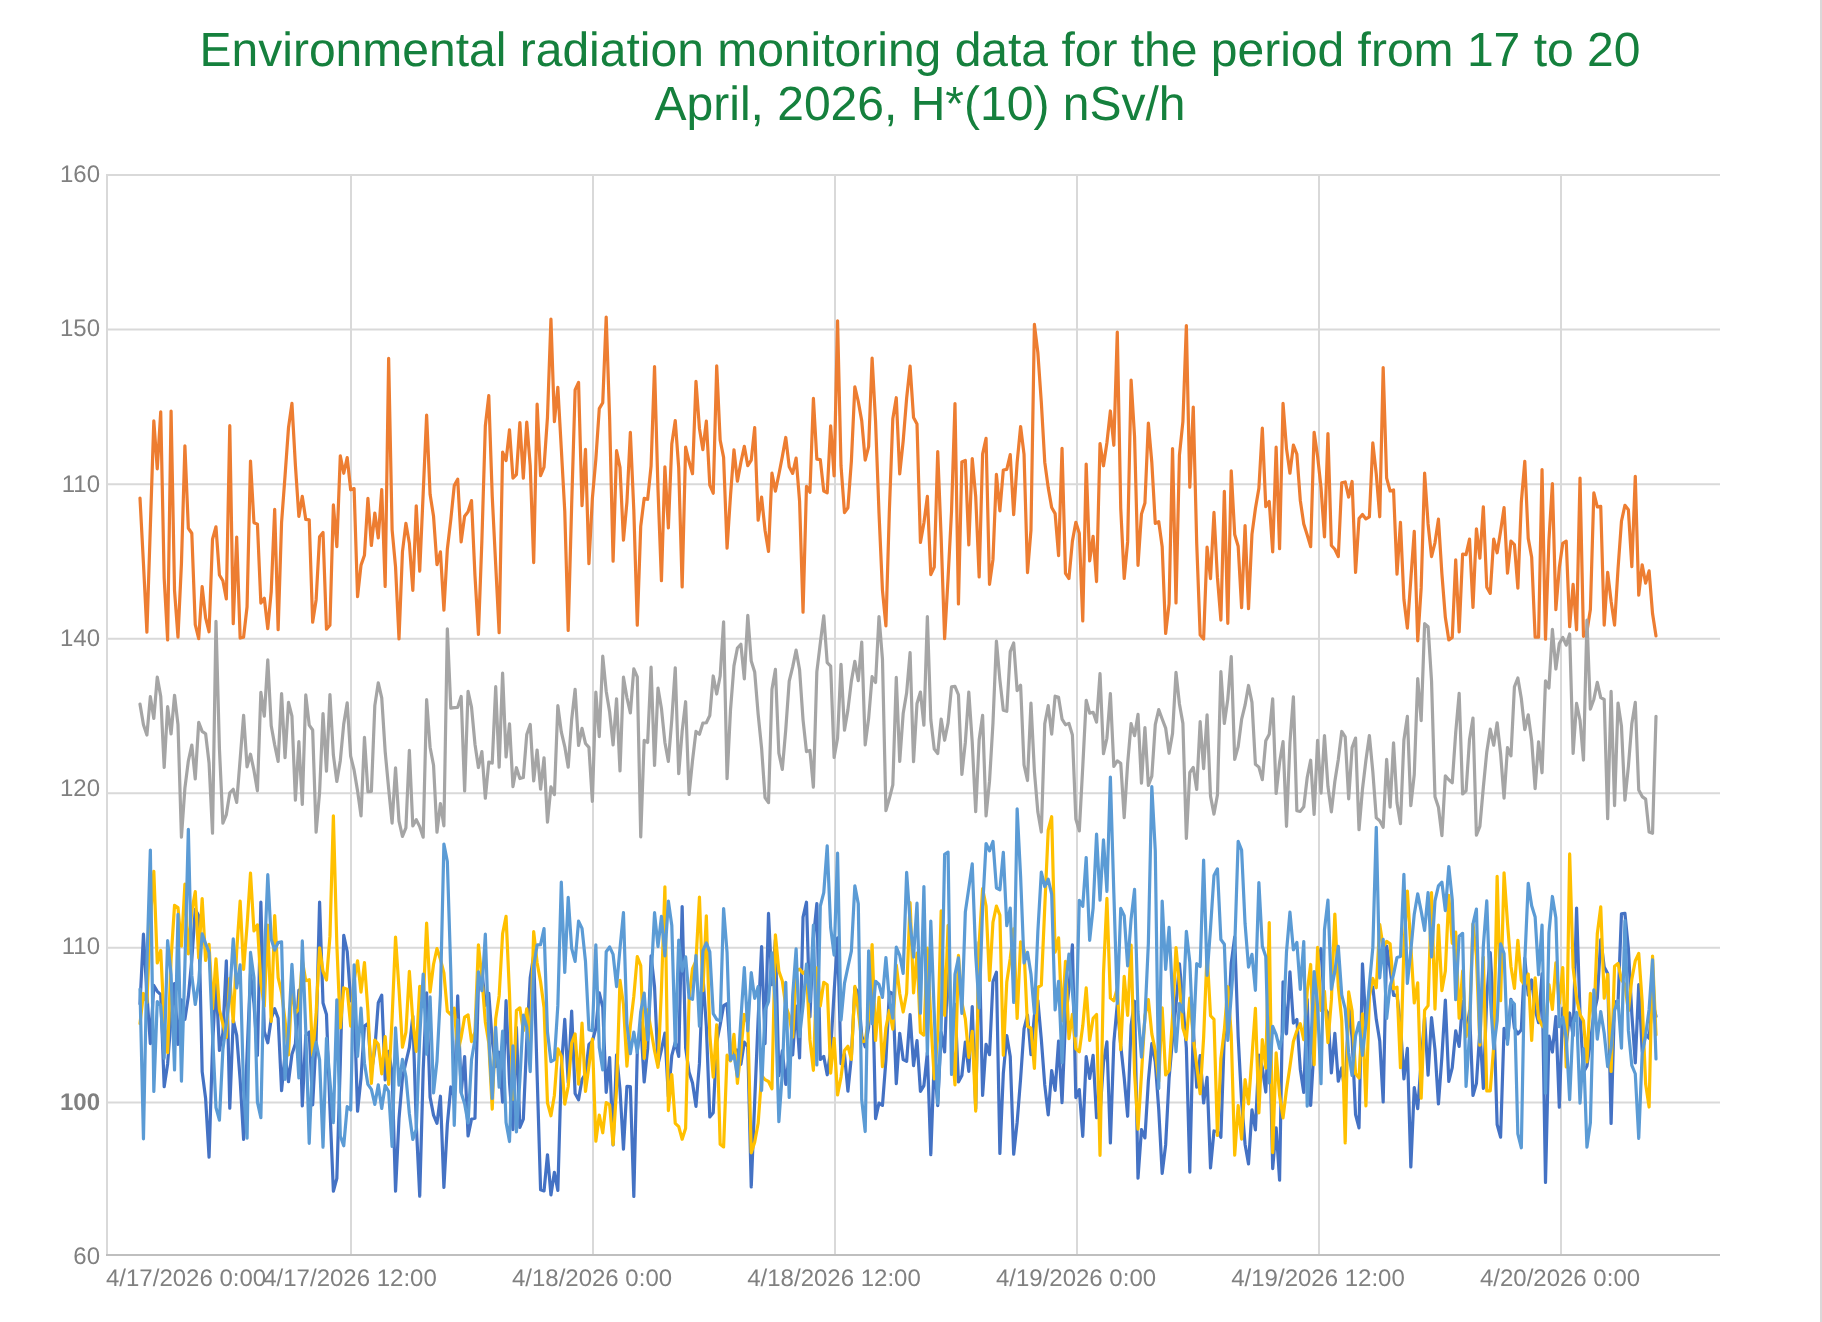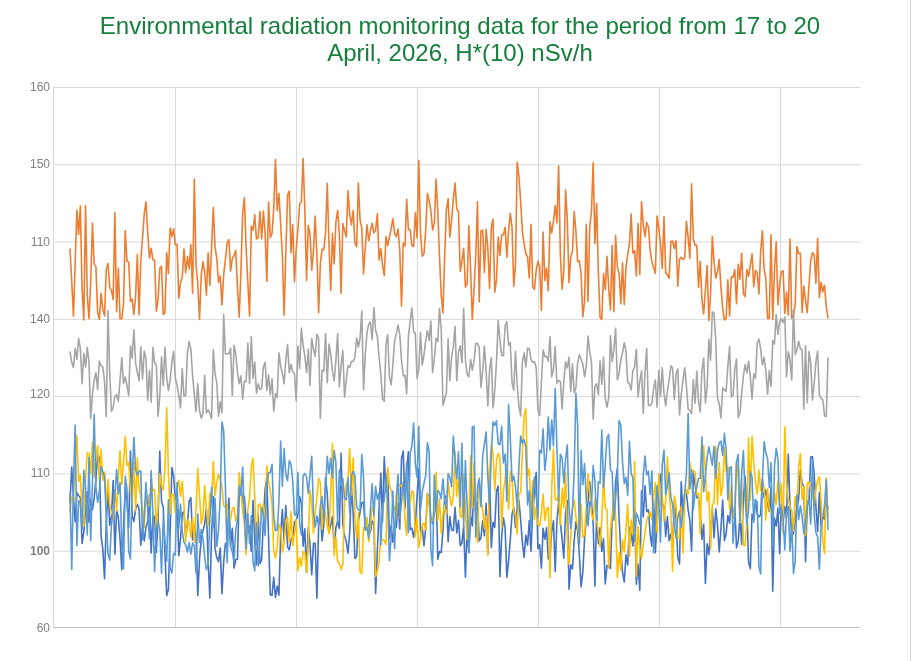--- a/index.html
+++ b/index.html
@@ -121,14 +121,23 @@
         <path d="M17.00 265.07L18.73 275.33L20.45 280.50L22.18 261.32L23.91 272.22L25.63 251.56L27.36 261.10L29.09 296.73L30.81 266.35L32.54 279.99L34.27 260.63L35.99 275.30L37.72 331.63L39.45 307.07L41.17 293.50L42.90 285.51L44.63 302.49L46.35 274.20L48.08 278.66L49.81 279.88L51.53 294.49L53.26 329.56L54.99 223.69L56.71 287.23L58.44 324.57L60.17 320.30L61.89 309.38L63.62 307.66L65.35 314.17L67.07 292.69L68.80 270.68L70.53 296.44L72.25 290.09L73.98 298.21L75.71 308.38L77.43 259.15L79.16 271.13L80.89 242.89L82.61 275.88L84.34 285.42L86.07 293.67L87.79 259.85L89.52 291.85L91.25 264.13L92.97 271.08L94.70 313.13L96.43 283.77L98.15 315.25L99.88 260.48L101.61 275.52L103.33 278.00L105.06 329.11L106.79 309.18L108.51 269.84L110.24 298.58L111.97 260.30L113.69 290.52L115.42 303.74L117.15 293.36L118.87 274.97L120.60 264.39L122.33 291.03L124.05 298.12L125.78 308.44L127.51 320.95L129.23 281.68L130.96 308.83L132.69 308.70L134.41 265.81L136.14 254.42L137.87 261.97L139.59 288.79L141.32 307.24L143.05 324.56L144.77 296.91L146.50 323.54L148.23 331.17L149.95 326.92L151.68 288.18L153.41 325.94L155.13 322.84L156.86 326.33L158.59 331.59L160.31 262.86L162.04 286.60L163.77 295.61L165.49 329.11L167.22 314.78L168.95 325.91L170.67 227.40L172.40 267.05L174.13 266.85L175.85 266.67L177.58 261.23L179.31 308.45L181.03 258.64L182.76 266.59L184.49 285.11L186.21 296.77L187.94 288.78L189.67 312.13L191.39 294.01L193.12 294.50L194.85 256.35L196.57 296.63L198.30 249.51L200.03 291.50L201.75 274.94L203.48 306.27L205.21 296.87L206.93 302.28L208.66 301.77L210.38 280.21L212.11 275.21L213.84 303.45L215.56 288.00L217.29 307.61L219.02 291.88L220.74 324.10L222.47 306.48L224.20 310.35L225.92 265.85L227.65 278.96L229.38 286.29L231.10 296.61L232.83 272.90L234.56 257.65L236.28 285.74L238.01 277.20L239.74 284.72L241.46 286.69L243.19 313.65L244.92 259.07L246.64 281.35L248.37 241.11L250.10 258.60L251.82 268.98L253.55 285.48L255.28 262.37L257.00 298.48L258.73 251.60L260.46 261.80L262.18 269.44L263.91 247.42L265.64 251.39L267.36 331.42L269.09 283.14L270.82 284.24L272.54 246.61L274.27 295.73L276.00 256.99L277.72 267.23L279.45 284.22L281.18 293.67L282.90 272.81L284.63 246.91L286.36 299.80L288.08 278.59L289.81 263.86L291.54 310.24L293.26 293.25L294.99 278.70L296.72 280.10L298.44 274.53L300.17 274.39L301.90 270.77L303.62 250.99L305.35 260.01L307.08 251.02L308.80 223.95L310.53 302.38L312.26 267.89L313.98 245.94L315.71 237.01L317.44 235.13L319.16 252.48L320.89 220.64L322.62 243.54L324.34 248.97L326.07 270.04L327.80 287.11L329.52 311.77L331.25 314.33L332.98 257.64L334.70 247.71L336.43 289.55L338.16 297.67L339.88 277.78L341.61 253.60L343.34 246.46L345.06 238.08L346.79 247.92L348.52 272.90L350.24 288.80L351.97 288.23L353.70 306.62L355.42 248.93L357.15 234.62L358.88 220.92L360.60 244.32L362.33 246.08L364.06 291.75L365.78 282.13L367.51 245.19L369.24 278.08L370.96 267.93L372.69 253.55L374.42 243.70L376.14 253.35L377.87 234.01L379.60 285.43L381.32 272.16L383.05 251.35L384.78 254.25L386.50 221.29L388.23 242.52L389.96 318.33L391.68 312.28L393.41 305.46L395.14 251.73L396.86 293.71L398.59 269.78L400.32 259.39L402.04 239.28L403.77 293.84L405.50 264.72L407.22 259.02L408.95 275.62L410.68 221.28L412.40 272.72L414.13 287.55L415.86 289.75L417.58 272.53L419.31 283.13L421.04 274.45L422.76 256.43L424.49 256.19L426.22 260.38L427.94 300.17L429.67 284.19L431.40 259.11L433.12 284.12L434.85 318.86L436.58 282.91L438.30 270.71L440.03 320.98L441.76 303.60L443.48 274.64L445.21 233.55L446.94 252.93L448.66 268.15L450.39 268.66L452.12 238.85L453.84 234.50L455.57 258.31L457.30 255.62L459.02 295.51L460.75 303.26L462.48 264.51L464.20 298.64L465.93 319.02L467.66 329.01L469.38 274.91L471.11 265.84L472.84 280.07L474.56 261.10L476.29 261.69L478.02 272.54L479.74 275.40L481.47 274.68L483.20 280.50L484.92 322.51L486.65 328.46L488.38 296.38L490.10 263.14L491.83 269.56L493.56 269.15L495.28 274.08L497.01 249.86L498.74 289.88L500.46 282.12L502.19 259.84L503.92 296.18L505.64 293.42L507.37 294.63L509.10 321.85L510.82 294.82L512.55 274.85L514.28 280.82L516.00 270.21L517.73 304.58L519.46 276.85L521.18 305.66L522.91 301.09L524.64 275.33L526.36 267.81L528.09 272.53L529.82 277.04L531.54 289.64L533.27 279.68L535.00 249.16L536.72 265.01L538.45 274.69L540.18 332.24L541.90 299.23L543.63 296.77L545.36 307.72L547.08 273.80L548.81 297.37L550.54 270.40L552.26 311.07L553.99 320.04L555.72 310.54L557.44 248.75L559.17 274.76L560.90 262.56L562.62 241.33L564.35 292.69L566.08 286.32L567.80 272.74L569.53 265.61L571.26 255.74L572.98 264.17L574.71 295.16L576.44 296.56L578.16 302.84L579.89 283.37L581.62 280.17L583.34 262.45L585.07 309.74L586.79 294.29L588.52 283.83L590.25 326.14L591.97 284.39L593.70 261.46L595.43 318.29L597.15 318.70L598.88 316.42L600.61 301.75L602.33 293.10L604.06 320.26L605.79 283.22L607.51 309.54L609.24 280.82L610.97 306.14L612.69 318.95L614.42 303.77L616.15 292.69L617.87 278.74L619.60 281.40L621.33 312.39L623.05 286.79L624.78 282.04L626.51 327.88L628.23 307.65L629.96 293.14L631.69 280.77L633.41 298.86L635.14 321.95L636.87 323.41L638.59 326.61L640.32 292.69L642.05 316.52L643.77 284.42L645.50 314.37L647.23 324.85L648.95 283.01L650.68 271.19L652.41 315.83L654.13 300.26L655.86 252.29L657.59 273.32L659.31 224.78L661.04 226.36L662.77 253.50L664.49 311.34L666.22 316.64L667.95 330.84L669.67 300.89L671.40 302.90L673.13 304.36L674.85 279.27L676.58 259.64L678.31 309.98L680.03 308.46L681.76 282.72L683.49 272.05L685.21 330.58L686.94 326.20L688.67 306.62L690.39 288.96L692.12 277.57L693.85 285.60L695.57 274.39L697.30 289.85L699.03 312.02L700.75 286.84L702.48 290.93L704.21 256.42L705.93 252.00L707.66 262.23L709.39 277.82L711.11 270.38L712.84 283.34L714.57 307.29L716.29 283.90L718.02 299.39L719.75 253.37L721.47 256.98L723.20 227.67L724.93 247.51L726.65 234.78L728.38 231.71L730.11 235.60L731.83 229.98L733.56 289.75L735.29 264.73L737.01 273.10L738.74 293.03L740.47 223.11L742.19 267.54L743.92 262.72L745.65 254.17L747.37 261.83L749.10 262.73L750.83 322.30L752.55 258.71L754.28 315.78L756.01 264.55L757.73 276.09L759.46 313.07L761.19 296.29L762.91 274.82L764.64 264.21L766.37 307.97L768.09 311.29L769.82 312.54L771.55 328.98L773.27 329.62L775.00 271.12" fill="none" stroke="#A5A5A5" stroke-width="1.6" stroke-linejoin="round" stroke-linecap="round"></path>
         <path d="M17.00 424.76L18.73 409.74L20.45 414.27L22.18 373.09L23.91 348.69L25.63 394.51L27.36 388.21L29.09 424.10L30.81 439.32L32.54 392.40L34.27 365.70L35.99 366.76L37.72 386.07L39.45 355.11L41.17 389.89L42.90 368.39L44.63 358.83L46.35 391.90L48.08 362.35L49.81 393.23L51.53 385.16L53.26 417.40L54.99 392.42L56.71 417.99L58.44 424.94L60.17 431.67L61.89 402.20L63.62 423.94L65.35 388.32L67.07 363.61L68.80 397.67L70.53 375.63L72.25 349.55L73.98 378.45L75.71 375.43L77.43 404.51L79.16 416.14L80.89 375.49L82.61 423.66L84.34 370.80L86.07 401.76L87.79 409.16L89.52 423.20L91.25 440.50L92.97 405.18L94.70 419.63L96.43 417.48L98.15 393.18L99.88 403.36L101.61 402.87L103.33 440.85L105.06 419.45L106.79 386.87L108.51 398.59L110.24 403.01L111.97 381.21L113.69 320.88L115.42 385.24L117.15 426.91L118.87 406.98L120.60 407.63L122.33 426.04L124.05 403.08L125.78 393.39L127.51 409.07L129.23 394.31L130.96 418.26L132.69 454.67L134.41 432.99L136.14 435.14L137.87 449.90L139.59 431.35L141.32 455.17L143.05 422.05L144.77 381.50L146.50 407.39L148.23 436.58L149.95 429.19L151.68 398.63L153.41 423.40L155.13 438.66L156.86 406.12L158.59 414.43L160.31 374.54L162.04 408.97L163.77 395.13L165.49 387.32L167.22 392.64L168.95 399.39L170.67 418.64L172.40 420.26L174.13 417.07L175.85 439.28L177.58 431.66L179.31 421.51L181.03 420.46L182.76 433.79L184.49 428.97L186.21 385.37L187.94 401.85L189.67 423.96L191.39 434.50L193.12 467.53L194.85 422.36L196.57 410.94L198.30 379.86L200.03 371.21L201.75 409.95L203.48 462.58L205.21 418.28L206.93 416.93L208.66 428.37L210.38 417.38L212.11 438.11L213.84 378.83L215.56 394.39L217.29 403.91L219.02 416.73L220.74 464.42L222.47 470.89L224.20 460.61L225.92 437.40L227.65 441.10L229.38 465.09L231.10 456.25L232.83 434.64L234.56 429.94L236.28 455.10L238.01 424.53L239.74 458.69L241.46 446.17L243.19 432.53L244.92 483.60L246.64 470.51L248.37 479.38L250.10 464.33L251.82 465.46L253.55 485.35L255.28 457.42L257.00 403.13L258.73 415.32L260.46 446.09L262.18 425.72L263.91 411.20L265.64 391.33L267.36 395.78L269.09 442.24L270.82 417.94L272.54 428.25L274.27 438.33L276.00 446.65L277.72 407.75L279.45 356.40L281.18 468.29L282.90 450.26L284.63 474.65L286.36 476.31L288.08 482.61L289.81 477.16L291.54 412.50L293.26 397.29L294.99 393.46L296.72 361.50L298.44 408.34L300.17 370.93L301.90 430.41L303.62 451.57L305.35 425.38L307.08 485.10L308.80 486.45L310.53 440.61L312.26 443.44L313.98 430.19L315.71 454.72L317.44 438.60L319.16 420.24L320.89 424.39L322.62 489.41L324.34 484.15L326.07 474.65L327.80 450.80L329.52 452.83L331.25 453.74L332.98 457.38L334.70 380.43L336.43 398.51L338.16 403.52L339.88 416.02L341.61 420.91L343.34 431.60L345.06 398.54L346.79 397.53L348.52 399.67L350.24 398.19L351.97 432.96L353.70 448.16L355.42 396.95L357.15 415.96L358.88 404.15L360.60 405.41L362.33 449.59L364.06 432.13L365.78 460.48L367.51 451.54L369.24 438.22L370.96 436.11L372.69 442.69L374.42 406.12L376.14 418.15L377.87 433.81L379.60 433.60L381.32 422.06L383.05 385.27L384.78 433.26L386.50 411.66L388.23 446.32L389.96 426.88L391.68 418.13L393.41 427.56L395.14 395.50L396.86 409.76L398.59 419.01L400.32 409.61L402.04 364.26L403.77 409.46L405.50 389.57L407.22 429.26L408.95 430.56L410.68 387.08L412.40 422.95L414.13 452.43L415.86 431.34L417.58 368.48L419.31 420.66L421.04 375.67L422.76 432.15L424.49 455.45L426.22 390.73L427.94 414.26L429.67 422.47L431.40 441.73L433.12 428.67L434.85 468.52L436.58 384.49L438.30 357.32L440.03 365.99L441.76 403.20L443.48 374.11L445.21 366.09L446.94 370.54L448.66 440.63L450.39 404.02L452.12 392.20L453.84 377.48L455.57 422.21L457.30 383.94L459.02 387.97L460.75 426.14L462.48 427.03L464.20 447.17L465.93 406.67L467.66 405.55L469.38 366.65L471.11 328.08L472.84 321.35L474.56 389.07L476.29 381.92L478.02 423.48L479.74 393.71L481.47 432.31L483.20 420.12L484.92 437.44L486.65 438.86L488.38 425.90L490.10 406.94L491.83 433.25L493.56 422.13L495.28 420.25L497.01 490.65L498.74 399.90L500.46 362.22L502.19 412.04L503.92 413.43L505.64 407.05L507.37 437.79L509.10 401.17L510.82 420.66L512.55 385.50L514.28 449.47L516.00 477.53L517.73 450.27L519.46 421.02L521.18 412.84L522.91 429.95L524.64 438.33L526.36 453.70L528.09 416.90L529.82 450.48L531.54 448.26L533.27 421.55L535.00 386.74L536.72 405.53L538.45 427.06L540.18 432.78L541.90 412.05L543.63 431.90L545.36 445.76L547.08 459.89L548.81 431.84L550.54 389.50L552.26 420.87L553.99 422.70L555.72 480.76L557.44 442.39L559.17 428.02L560.90 406.36L562.62 430.39L564.35 490.56L566.08 465.79L567.80 482.59L569.53 452.75L571.26 464.92L572.98 441.33L574.71 417.12L576.44 469.47L578.16 432.84L579.89 447.05L581.62 374.29L583.34 489.27L585.07 439.41L586.79 460.68L588.52 471.92L590.25 457.73L591.97 446.22L593.70 433.70L595.43 428.43L597.15 424.88L598.88 432.80L600.61 408.71L602.33 395.24L604.06 445.29L605.79 386.72L607.51 418.18L609.24 408.61L610.97 434.28L612.69 412.95L614.42 370.01L616.15 406.25L617.87 423.29L619.60 484.44L621.33 408.98L623.05 418.57L624.78 449.88L626.51 452.01L628.23 419.90L629.96 465.91L631.69 411.17L633.41 402.23L635.14 406.88L636.87 375.25L638.59 386.63L640.32 383.67L642.05 384.90L643.77 407.39L645.50 406.53L647.23 446.84L648.95 386.16L650.68 358.58L652.41 386.21L654.13 414.44L655.86 404.44L657.59 462.08L659.31 418.08L661.04 415.82L662.77 359.29L664.49 417.52L666.22 375.53L667.95 408.28L669.67 398.53L671.40 360.63L673.13 384.75L674.85 379.04L676.58 422.12L678.31 398.54L680.03 431.32L681.76 423.28L683.49 375.01L685.21 390.91L686.94 435.63L688.67 391.53L690.39 458.45L692.12 458.42L693.85 436.37L695.57 351.14L697.30 413.31L699.03 349.45L700.75 374.45L702.48 396.25L704.21 407.18L705.93 383.13L707.66 403.20L709.39 405.70L711.11 400.02L712.84 433.17L714.57 401.96L716.29 422.23L718.02 425.78L719.75 427.50L721.47 405.28L723.20 417.72L724.93 394.42L726.65 414.71L728.38 396.75L730.11 446.45L731.83 339.97L733.56 396.83L735.29 412.03L737.01 420.32L738.74 423.38L740.47 443.97L742.19 409.64L743.92 422.74L745.65 379.87L747.37 366.46L749.10 412.08L750.83 400.12L752.55 448.72L754.28 396.09L756.01 394.77L757.73 402.90L759.46 405.27L761.19 418.36L762.91 402.59L764.64 393.41L766.37 389.68L768.09 413.97L769.82 455.03L771.55 466.51L773.27 391.06L775.00 430.44" fill="none" stroke="#FFC000" stroke-width="1.6" stroke-linejoin="round" stroke-linecap="round"></path>
         <path d="M17.00 407.57L18.73 482.40L20.45 395.05L22.18 338.04L23.91 458.76L25.63 413.77L27.36 415.93L29.09 442.20L30.81 383.33L32.54 400.31L34.27 447.99L35.99 370.23L37.72 453.54L39.45 395.79L41.17 327.65L42.90 400.70L44.63 415.22L46.35 404.17L48.08 379.87L49.81 384.72L51.53 389.24L53.26 429.96L54.99 466.81L56.71 473.08L58.44 437.78L60.17 424.53L61.89 410.05L63.62 382.43L65.35 407.00L67.07 395.46L68.80 458.04L70.53 482.05L72.25 389.22L73.98 401.87L75.71 464.10L77.43 471.85L79.16 392.99L80.89 350.36L82.61 382.68L84.34 388.10L86.07 384.26L87.79 383.91L89.52 452.64L91.25 428.15L92.97 395.19L94.70 423.06L96.43 451.95L98.15 383.48L99.88 428.05L101.61 484.64L103.33 442.30L105.06 434.17L106.79 442.94L108.51 486.59L110.24 432.20L111.97 453.42L113.69 474.37L115.42 412.87L117.15 480.96L118.87 485.88L120.60 466.33L122.33 467.97L124.05 395.44L125.78 441.15L127.51 417.10L129.23 444.60L130.96 455.23L132.69 457.72L134.41 465.20L136.14 455.42L137.87 467.21L139.59 455.79L141.32 458.75L143.05 486.25L144.77 426.93L146.50 455.55L148.23 442.65L149.95 451.26L151.68 469.82L153.41 482.75L155.13 477.66L156.86 431.78L158.59 400.02L160.31 440.12L162.04 411.37L163.77 459.46L165.49 443.49L167.22 410.15L168.95 335.01L170.67 343.72L172.40 398.72L174.13 475.64L175.85 422.89L177.58 459.40L179.31 464.84L181.03 474.49L182.76 442.92L184.49 432.66L186.21 398.96L187.94 408.35L189.67 380.10L191.39 430.89L193.12 462.26L194.85 426.73L196.57 456.60L198.30 428.54L200.03 474.28L201.75 483.77L203.48 435.88L205.21 478.92L206.93 453.14L208.66 420.51L210.38 426.53L212.11 448.79L213.84 396.24L215.56 385.44L217.29 385.33L219.02 377.30L220.74 429.09L222.47 443.77L224.20 442.84L225.92 415.69L227.65 354.05L229.38 399.17L231.10 361.64L232.83 387.22L234.56 393.71L236.28 373.56L238.01 377.22L239.74 393.72L241.46 427.83L243.19 428.34L244.92 385.37L246.64 436.79L248.37 447.97L250.10 388.88L251.82 386.44L253.55 390.17L255.28 406.34L257.00 387.22L258.73 369.33L260.46 424.93L262.18 439.87L263.91 429.05L265.64 439.21L267.36 418.86L269.09 409.50L270.82 432.91L272.54 402.80L274.27 369.36L276.00 386.33L277.72 371.20L279.45 390.92L281.18 363.52L282.90 375.72L284.63 435.90L286.36 383.01L288.08 398.55L289.81 391.46L291.54 411.89L293.26 412.68L294.99 390.74L296.72 426.13L298.44 388.48L300.17 384.47L301.90 388.94L303.62 419.80L305.35 422.71L307.08 423.35L308.80 367.24L310.53 389.22L312.26 443.09L313.98 440.59L315.71 451.15L317.44 422.57L319.16 396.81L320.89 428.39L322.62 399.26L324.34 412.18L326.07 406.35L327.80 458.27L329.52 418.10L331.25 413.79L332.98 389.40L334.70 415.44L336.43 473.79L338.16 449.49L339.88 404.13L341.61 461.68L343.34 410.77L345.06 387.43L346.79 431.30L348.52 415.76L350.24 395.08L351.97 413.78L353.70 375.50L355.42 445.46L357.15 366.08L358.88 359.27L360.60 335.92L362.33 376.73L364.06 390.54L365.78 339.49L367.51 423.06L369.24 404.71L370.96 396.50L372.69 388.59L374.42 355.90L376.14 364.89L377.87 462.97L379.60 478.76L381.32 388.38L383.05 424.88L384.78 403.64L386.50 405.24L388.23 411.73L389.96 391.78L391.68 412.92L393.41 422.06L395.14 386.59L396.86 390.65L398.59 399.71L400.32 349.16L402.04 373.98L403.77 391.59L405.50 364.61L407.22 419.61L408.95 356.29L410.68 440.09L412.40 373.51L414.13 419.75L415.86 464.88L417.58 427.18L419.31 340.23L421.04 339.10L422.76 450.26L424.49 400.13L426.22 391.96L427.94 419.69L429.67 368.96L431.40 357.07L433.12 344.93L434.85 390.55L436.58 416.97L438.30 366.93L440.03 334.74L441.76 338.43L443.48 333.74L445.21 357.00L446.94 357.88L448.66 339.19L450.39 375.84L452.12 367.08L453.84 414.20L455.57 317.38L457.30 351.11L459.02 394.47L460.75 389.17L462.48 399.98L464.20 419.62L465.93 378.75L467.66 349.06L469.38 356.27L471.11 352.64L472.84 360.09L474.56 417.94L476.29 403.70L478.02 444.28L479.74 406.09L481.47 390.05L483.20 408.86L484.92 430.97L486.65 363.18L488.38 366.15L490.10 341.74L491.83 383.15L493.56 367.00L495.28 330.03L497.01 363.05L498.74 332.94L500.46 358.72L502.19 301.53L503.92 359.53L505.64 414.75L507.37 367.18L509.10 370.85L510.82 395.95L512.55 372.49L514.28 357.73L516.00 418.97L517.73 441.56L519.46 422.30L521.18 384.63L522.91 306.24L524.64 338.39L526.36 457.24L528.09 363.51L529.82 397.73L531.54 376.67L533.27 411.35L535.00 438.81L536.72 414.77L538.45 418.90L540.18 378.63L541.90 394.03L543.63 433.35L545.36 394.83L547.08 396.24L548.81 343.07L550.54 400.65L552.26 377.18L553.99 350.74L555.72 347.40L557.44 382.78L559.17 385.14L560.90 433.19L562.62 410.72L564.35 386.98L566.08 333.65L567.80 338.08L569.53 374.86L571.26 396.56L572.98 390.16L574.71 408.16L576.44 354.31L578.16 386.13L579.89 391.20L581.62 454.49L583.34 426.17L585.07 430.34L586.79 437.22L588.52 429.03L590.25 388.92L591.97 369.05L593.70 387.89L595.43 384.20L597.15 407.72L598.88 383.75L600.61 466.05L602.33 437.51L604.06 398.74L605.79 415.97L607.51 454.88L609.24 377.88L610.97 363.04L612.69 407.60L614.42 398.81L616.15 386.16L617.87 410.49L619.60 417.40L621.33 439.47L623.05 450.73L624.78 430.91L626.51 424.29L628.23 440.64L629.96 424.78L631.69 405.30L633.41 386.82L635.14 326.62L636.87 401.97L638.59 382.65L640.32 422.25L642.05 406.00L643.77 400.22L645.50 391.72L647.23 391.21L648.95 350.15L650.68 404.69L652.41 388.37L654.13 370.11L655.86 359.90L657.59 368.54L659.31 378.19L661.04 359.28L662.77 391.40L664.49 363.46L666.22 355.91L667.95 354.11L669.67 368.29L671.40 346.27L673.13 362.81L674.85 412.82L676.58 381.12L678.31 379.67L680.03 456.25L681.76 430.36L683.49 374.89L685.21 367.52L686.94 433.94L688.67 386.10L690.39 363.48L692.12 411.17L693.85 437.35L695.57 423.40L697.30 384.90L699.03 389.74L700.75 435.14L702.48 413.13L704.21 415.00L705.93 479.92L707.66 486.89L709.39 393.81L711.11 354.68L712.84 365.83L714.57 371.50L716.29 400.37L718.02 375.60L719.75 459.55L721.47 379.45L723.20 361.24L724.93 371.90L726.65 426.37L728.38 421.62L730.11 431.94L731.83 462.78L733.56 424.49L735.29 419.22L737.01 464.55L738.74 437.36L740.47 486.57L742.19 474.38L743.92 407.96L745.65 432.59L747.37 418.77L749.10 429.62L750.83 446.31L752.55 436.99L754.28 418.19L756.01 413.22L757.73 437.10L759.46 373.36L761.19 428.19L762.91 445.68L764.64 449.87L766.37 482.19L768.09 439.81L769.82 430.75L771.55 417.71L773.27 392.91L775.00 442.42" fill="none" stroke="#5B9BD5" stroke-width="1.6" stroke-linejoin="round" stroke-linecap="round"></path>
         <g>
           <line x1="0.5" y1="0" x2="0.5" y2="541" stroke="#d9d9d9" stroke-width="1"></line>
           <line x1="0" y1="540.5" x2="807" y2="540.5" stroke="#bfbfbf" stroke-width="1"></line>
         </g>
       </svg>
   </div>
 
+  <div id="x-axis-labels">
+      <div class="xtick-label" style="left: 61px; transform: translateX(-8px);">4/17/2026 0:00</div>
+      <div class="xtick-label" style="left: 175px; transform: translateX(-50%);">4/17/2026 12:00</div>
+      <div class="xtick-label" style="left: 296px; transform: translateX(-50%);">4/18/2026 0:00</div>
+      <div class="xtick-label" style="left: 417px; transform: translateX(-50%);">4/18/2026 12:00</div>
+      <div class="xtick-label" style="left: 538px; transform: translateX(-50%);">4/19/2026 0:00</div>
+      <div class="xtick-label" style="left: 659px; transform: translateX(-50%);">4/19/2026 12:00</div>
+      <div class="xtick-label" style="left: 780px; transform: translateX(-50%);">4/20/2026 0:00</div>
+    </div>
 
 </div>
 
 </body></html>

